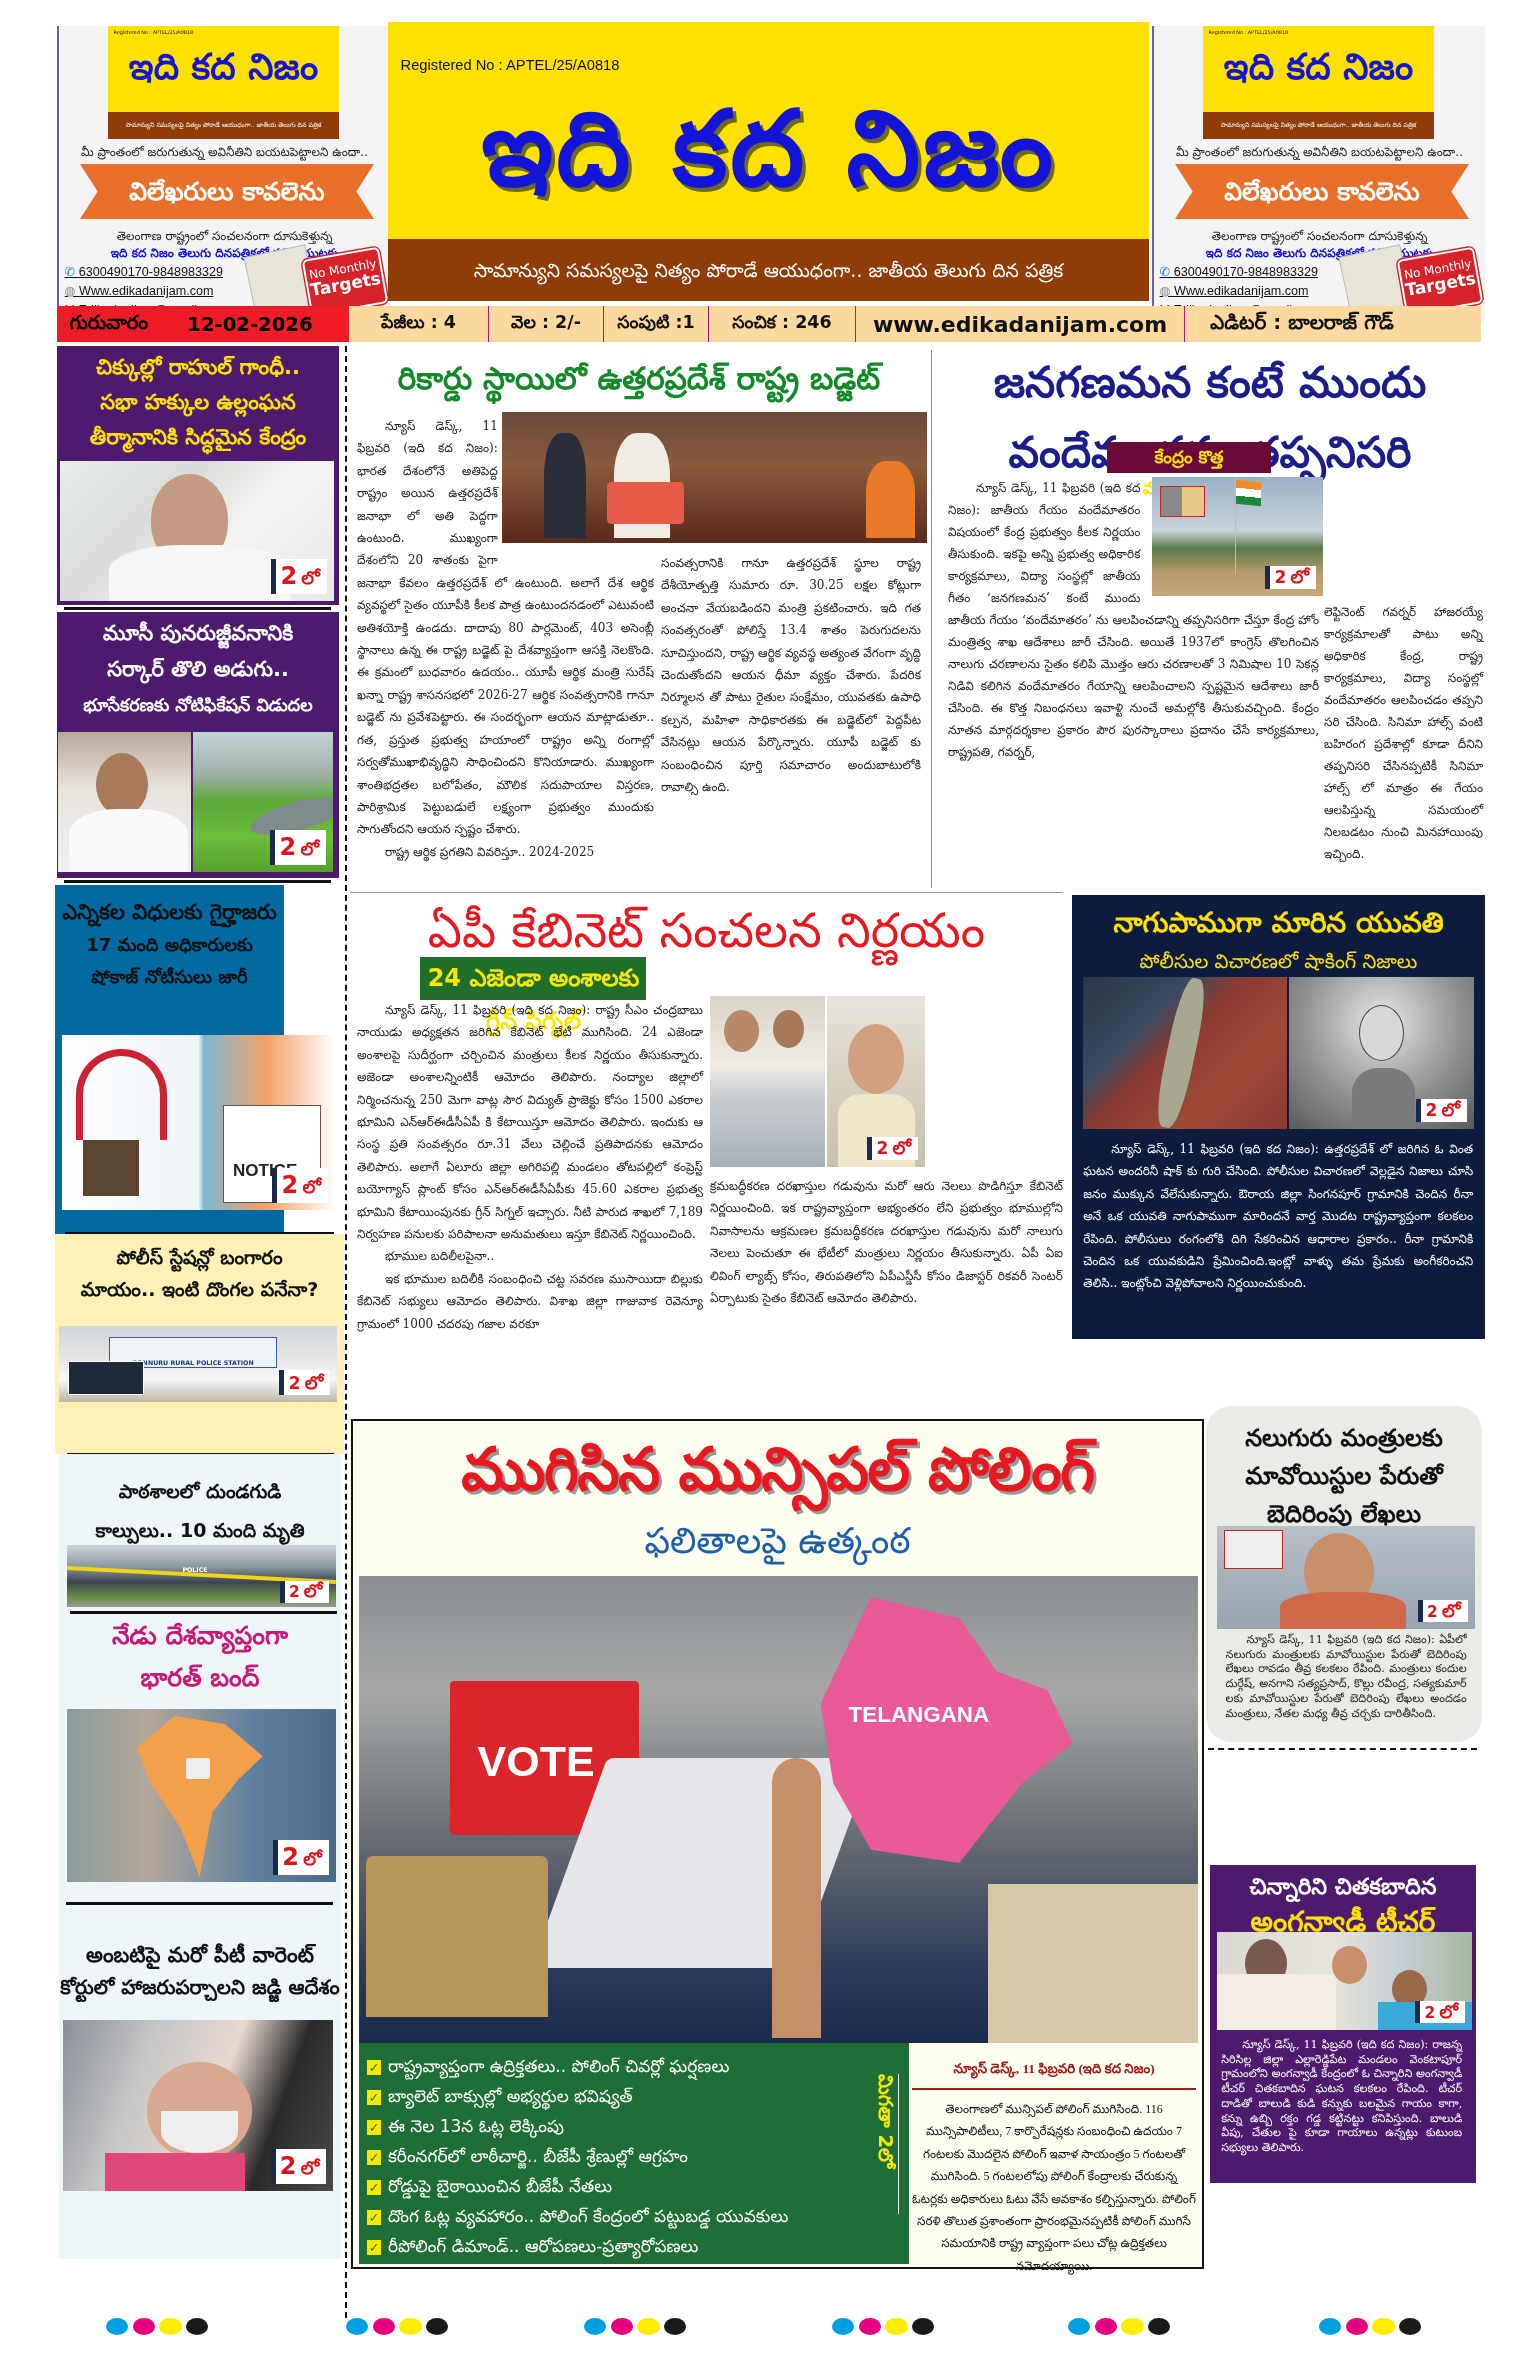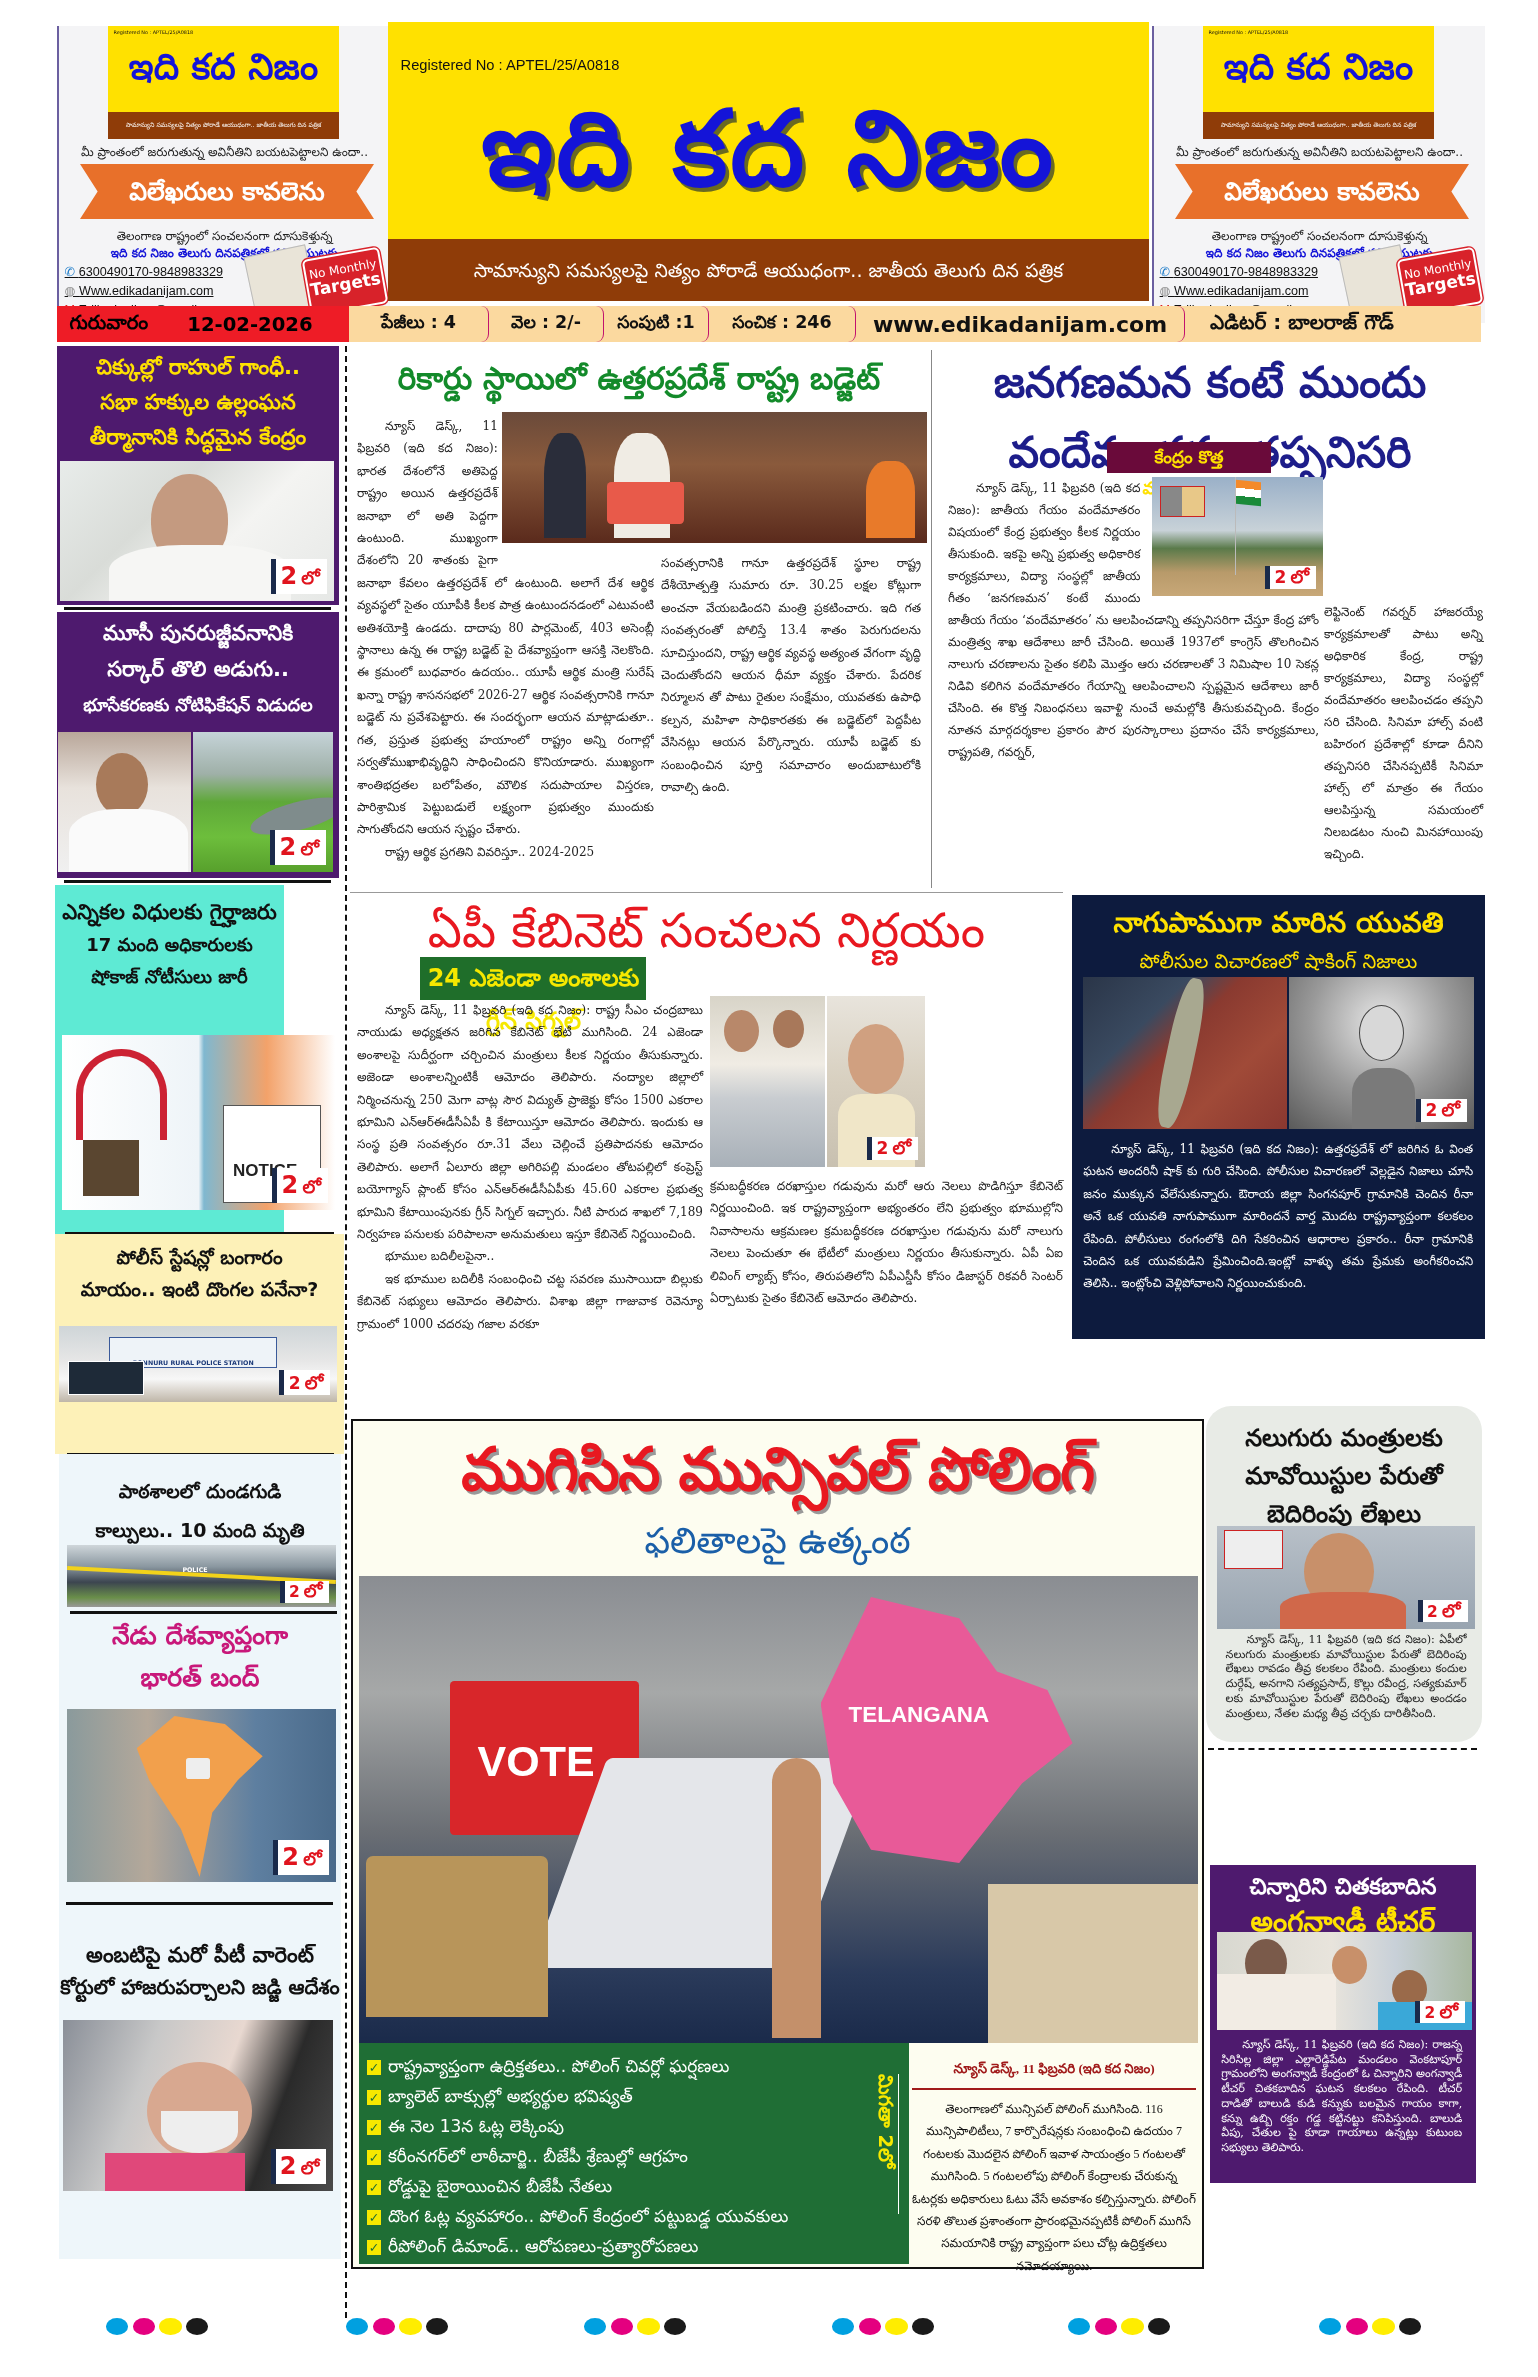--- a/index.html
+++ b/index.html
@@ -27,21 +27,21 @@
 
   
   .mast{position:absolute;left:388px;top:22px;width:761px;height:279px;background:#ffe100;}
   .mast .reg{position:absolute;left:12.6px;top:35px;font-family:"Liberation Sans",sans-serif;font-size:14.7px;color:#111;}
   .mast .title{position:absolute;left:0;right:0;top:66px;text-align:center;font-size:105px;font-weight:bold;color:#1414d8;text-shadow:3.5px 4.2px 0 #6a6a20;letter-spacing:2.8px;}
   .mast .tag{position:absolute;left:0;right:0;bottom:0;height:62px;background:#8f3c08;color:#fff;font-size:19px;text-align:center;line-height:62px;}
 
   
   .info{position:absolute;left:57px;top:306px;width:1424px;height:36px;background:#fbd99f;display:flex;align-items:center;font-weight:bold;font-size:17.5px;}
   .info .date{background:#ee1c26;color:#000000;width:292px;height:36px;display:flex;align-items:center;padding-left:12.6px;gap:39px;font-size:19.6px;}
-  .info .cell{height:36px;display:flex;align-items:center;justify-content:center;border-right:1.4px solid #c2126e;border-radius:8px;}
+  .info .cell{height:36px;display:flex;align-items:center;justify-content:center;border-right:1.4px solid #c2126e;}
   .info .web{font-size:22px;}
 
   
   .vdash{position:absolute;width:0;border-left:2.8px dashed #111;}
   .purple{background:#4e1a6e;}
   .sep{position:absolute;height:4.2px;background:#111;}
 
   .cmyk{position:absolute;display:flex;gap:4.2px;}
   .cmyk span{width:22.4px;height:17px;border-radius:50%;display:block;}
 </style>
@@ -131,21 +131,21 @@
     <div style="position:absolute;left:38px;top:21px;width:52px;height:63px;border-radius:50%;background:#a87a5a;"></div>
     <div style="position:absolute;left:10.5px;top:77px;width:119px;height:63px;border-radius:40% 40% 0 0;background:#fafafa;"></div>
   </div>
   <div class="img" style="left:136px;top:120px;width:140px;height:140px;background:linear-gradient(180deg,#c5d3d8 0%,#9fb0a8 30%,#5ea838 50%,#6dbe3c 75%,#57a02c 100%);">
     <div style="position:absolute;left:56px;top:70px;width:98px;height:28px;background:#7f8c8c;border-radius:50%;transform:rotate(-15deg);"></div>
     <div class="badge2"><span>2</span><span class="lo">లో</span></div>
   </div>
 </div>
 <div class="sep" style="left:64px;top:880px;width:267px;height:2.8px;"></div>
 
-<div class="abs" style="left:55px;top:885px;width:229px;height:381px;background:#5eead4;">
+<div class="abs" style="left:55px;top:885px;width:229px;height:381px;background:#0369a1;">
   <div class="hl" style="color:#111;padding-top:9.8px;">
     <div style="font-size:21px;line-height:34px;">ఎన్నికల విధులకు గైర్హాజరు</div>
     <div style="font-size:18px;line-height:32px;">17 మంది అధికారులకు</div>
     <div style="font-size:18px;line-height:32px;">షోకాజ్ నోటీసులు జారీ</div>
   </div>
   <div class="img" style="left:7px;top:150px;width:273px;height:175px;background:linear-gradient(90deg,#fff 0%,#eef4f8 50%,#7fb8d0 52%,#f3a26a 75%,#fff 100%);">
     <div style="position:absolute;left:14px;top:14px;width:91px;height:91px;border-radius:50% 50% 0 0;border:7px solid #c23;border-bottom:none;"></div>
     <div style="position:absolute;left:21px;top:105px;width:56px;height:56px;background:#5a4630;"></div>
     <div style="position:absolute;left:161px;top:70px;width:98px;height:98px;background:#fff;border:1.4px solid #555;"></div>
     <div style="position:absolute;left:171px;top:126px;font-family:'Liberation Sans',sans-serif;font-weight:bold;font-size:17px;color:#222;">NOTICE</div>

